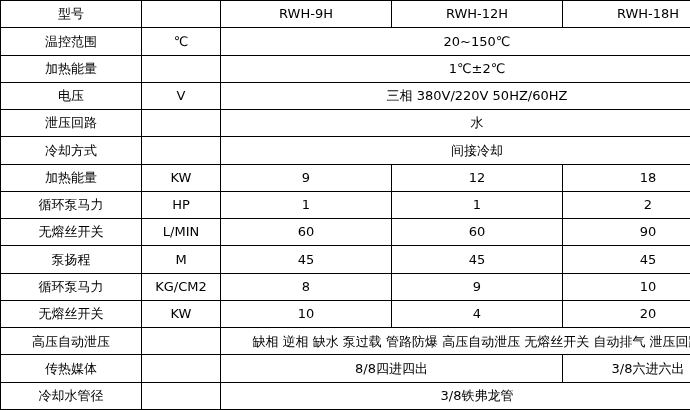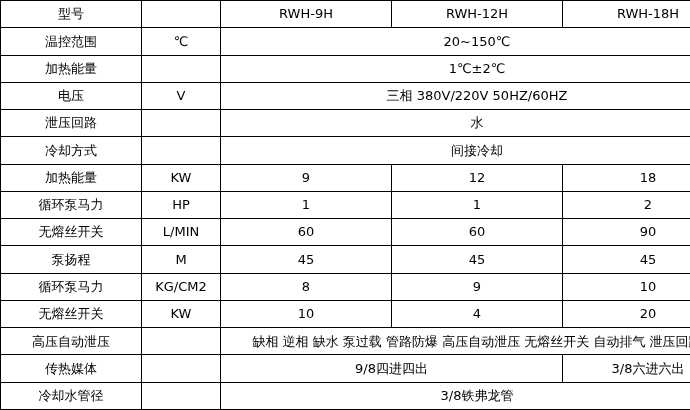--- a/index.html
+++ b/index.html
@@ -145,21 +145,21 @@
 
     <tr>
       <td class="c-label">高压自动泄压</td>
       <td class="c-unit"></td>
       <td class="warn-cell" colspan="3">缺相  逆相  缺水  泵过载  管路防爆  高压自动泄压  无熔丝开关  自动排气  泄压回路</td>
     </tr>
 
     <tr>
       <td class="c-label">传热媒体</td>
       <td class="c-unit"></td>
-      <td class="merged" colspan="2">9/8四进四出</td>
+      <td class="merged" colspan="2">8/8四进四出</td>
       <td class="c-val">3/8六进六出</td>
     </tr>
 
     <tr>
       <td class="c-label">冷却水管径</td>
       <td class="c-unit"></td>
       <td class="merged" colspan="3">3/8铁弗龙管</td>
     </tr>
   </tbody>
 </table>

